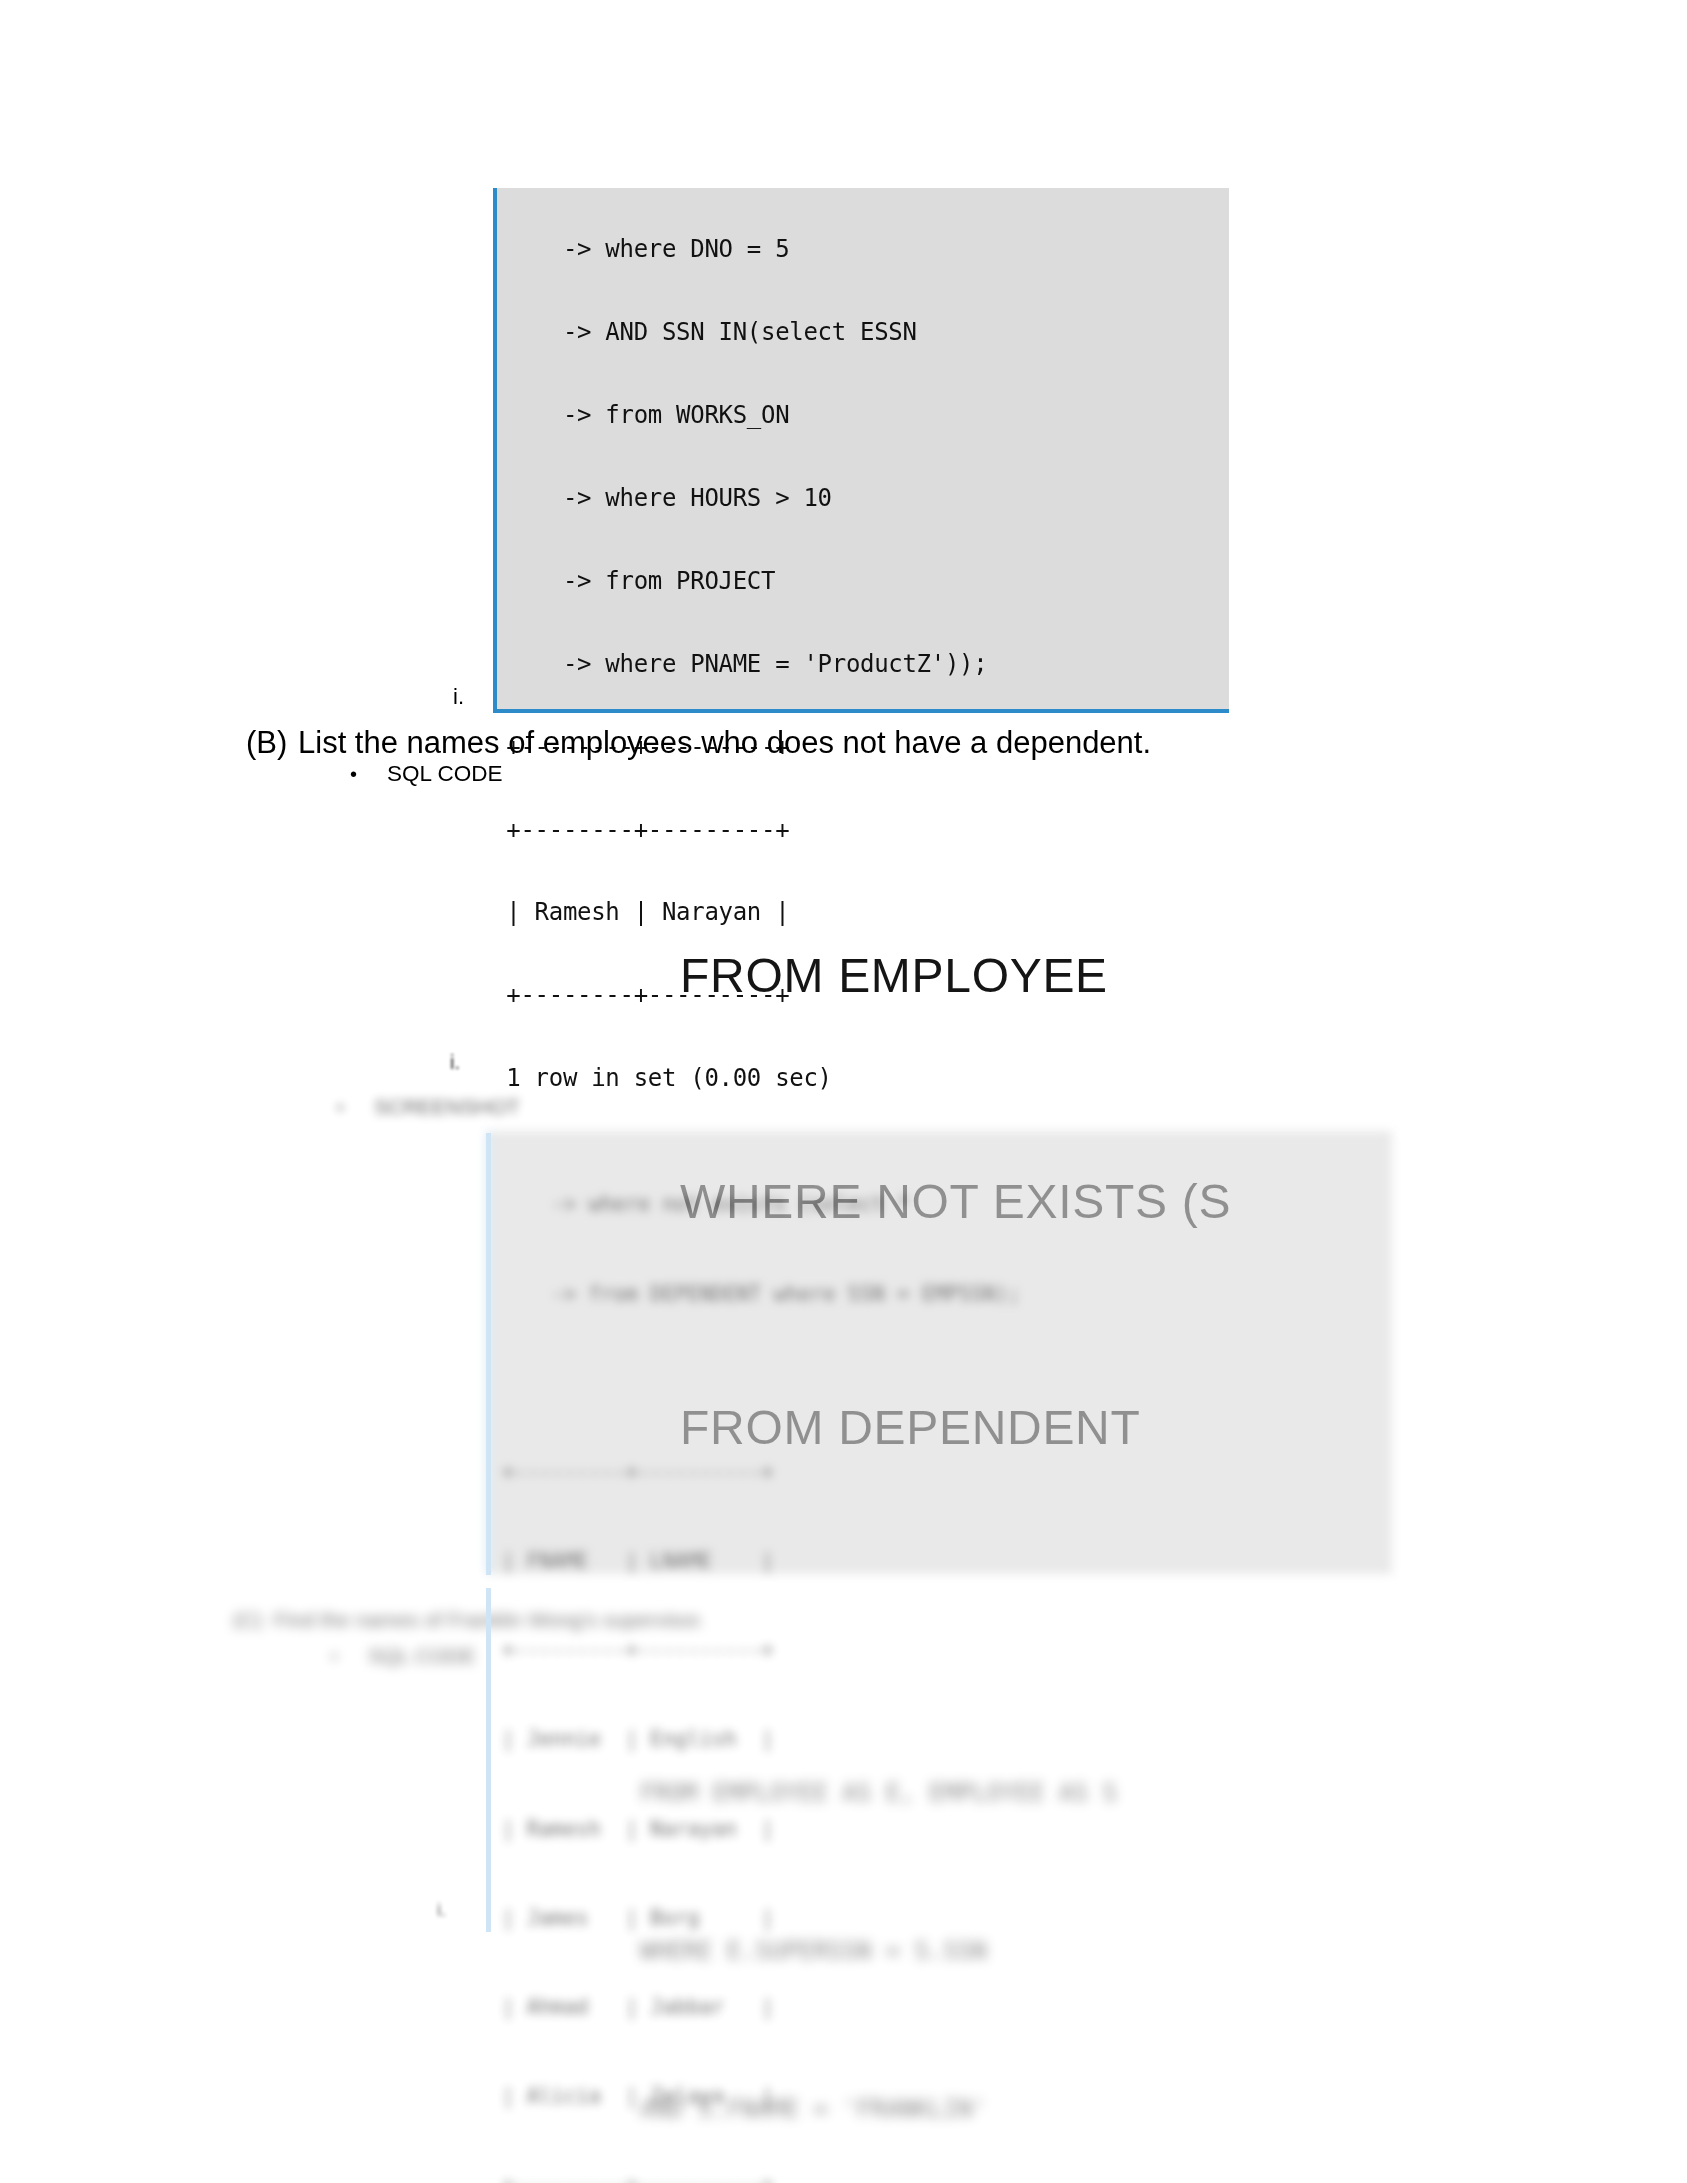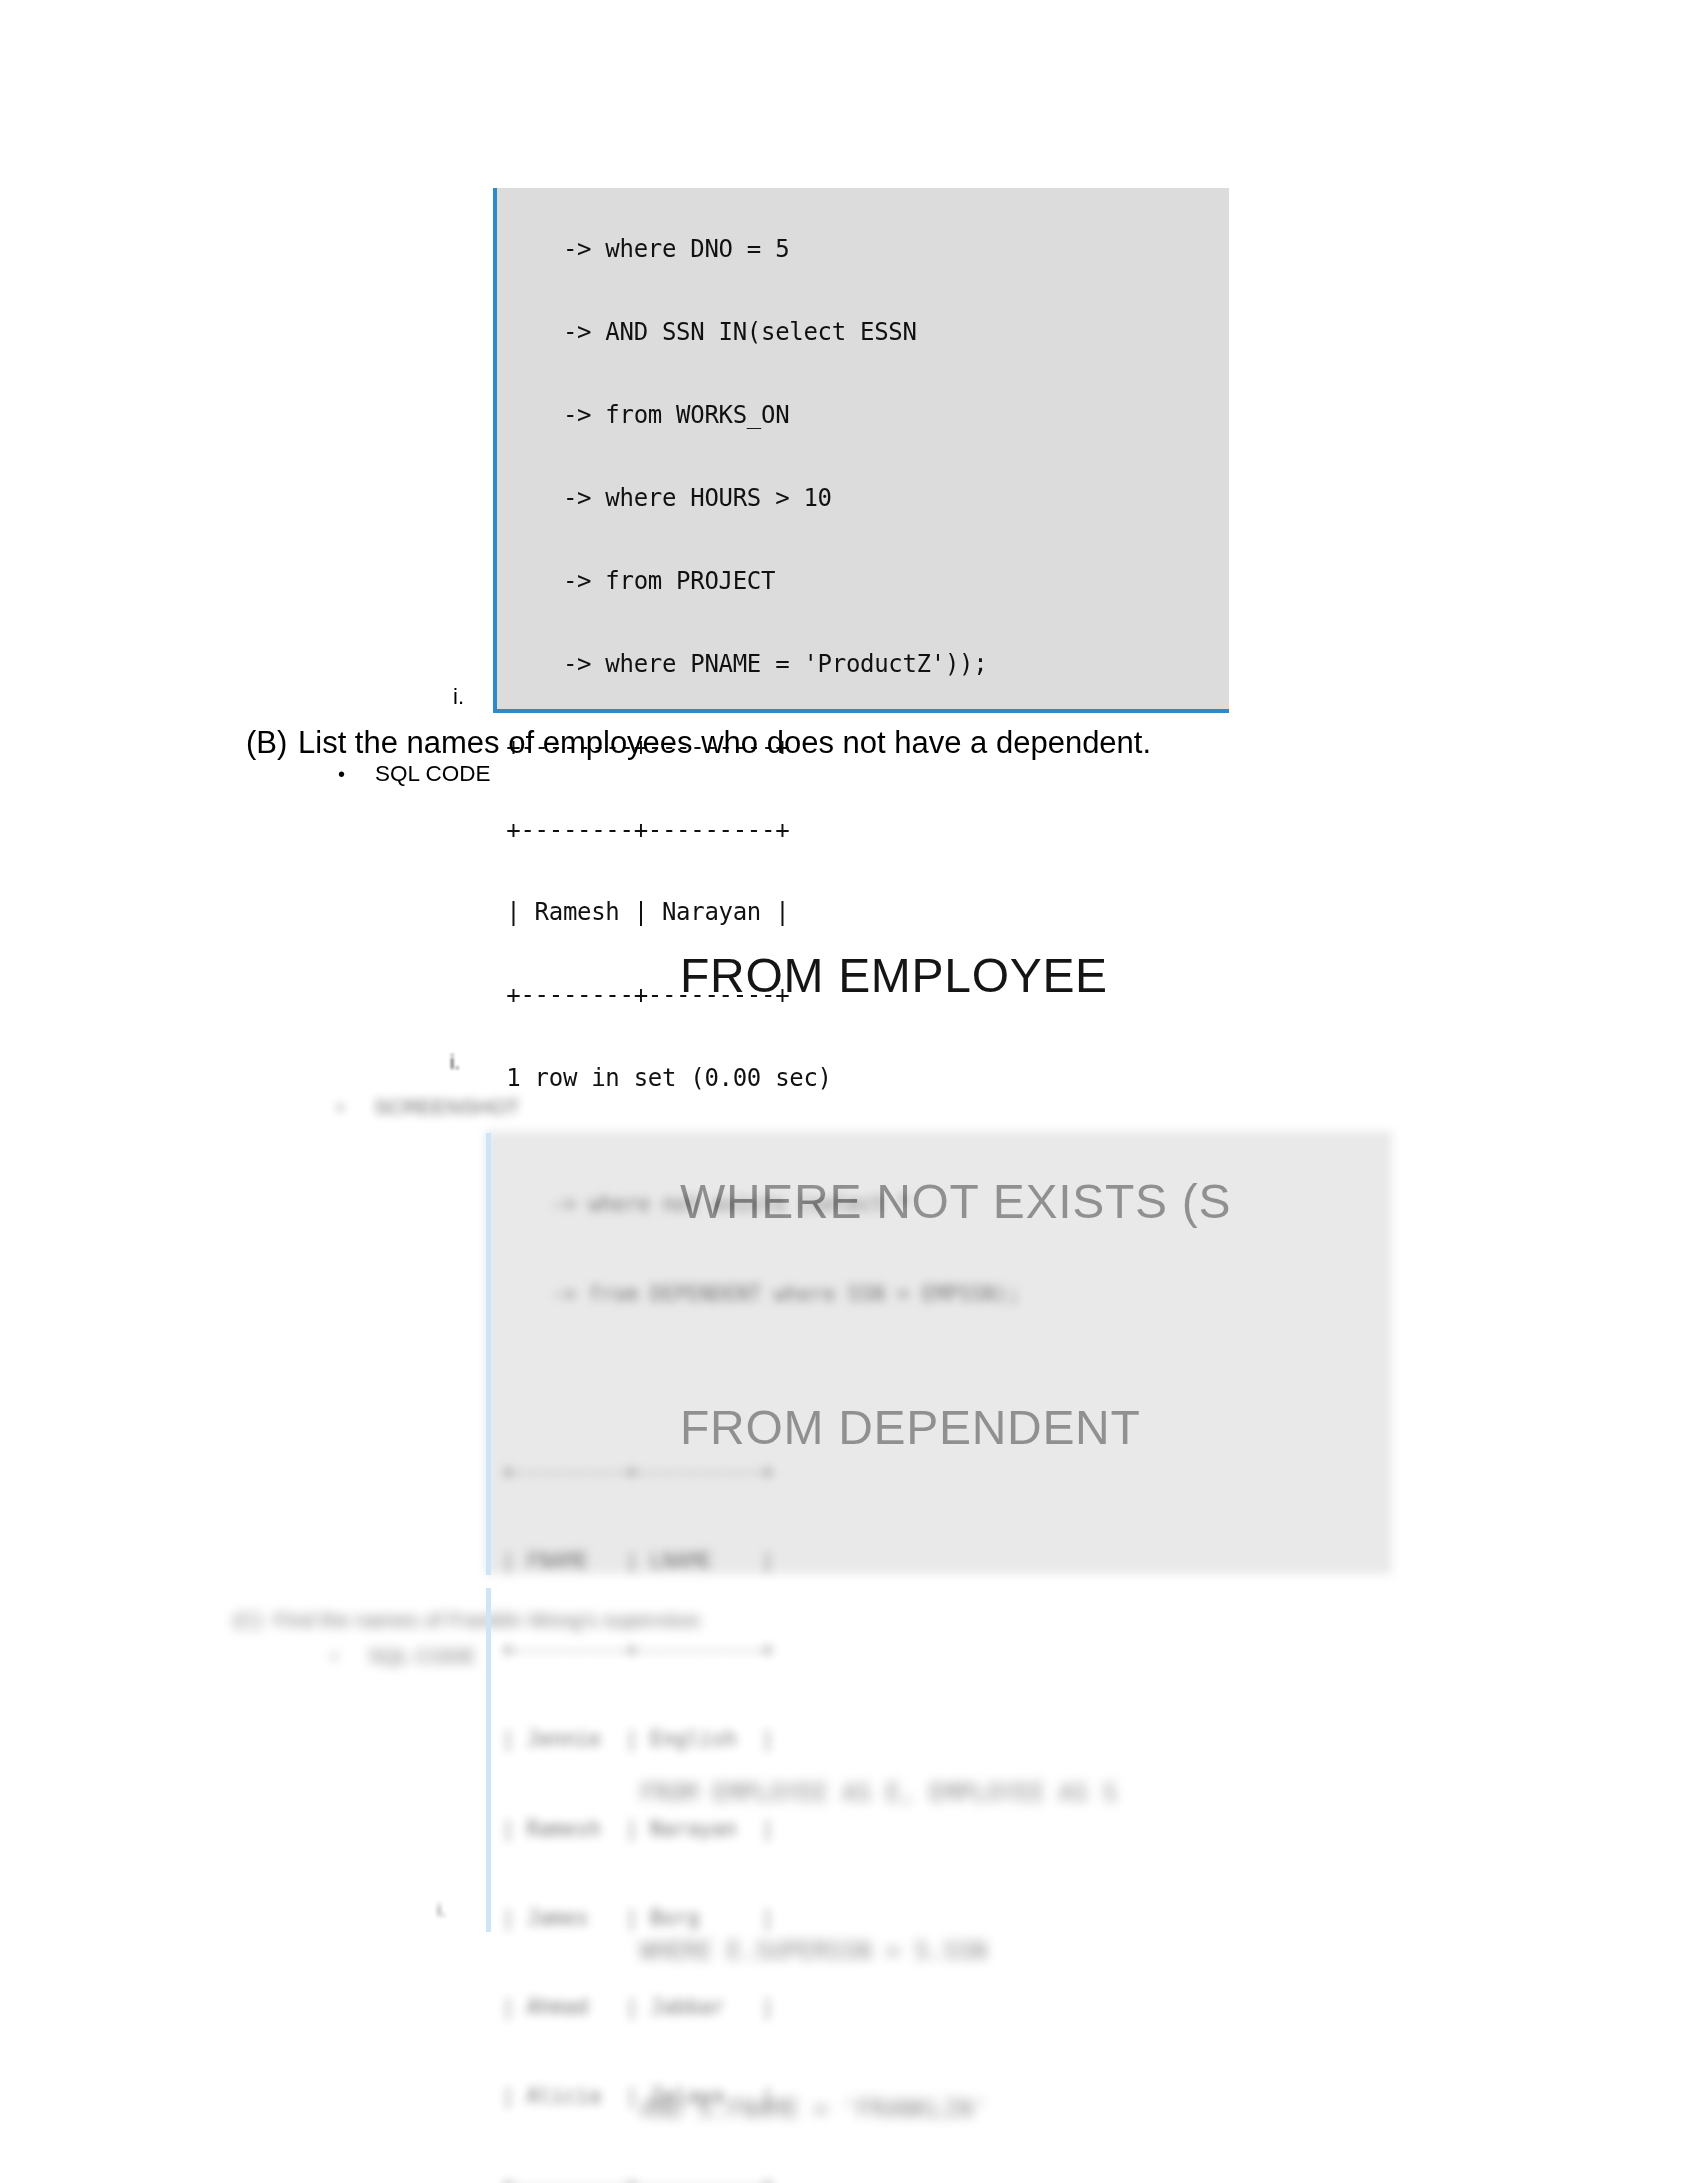--- a/index.html
+++ b/index.html
@@ -70,21 +70,21 @@
     font-size: 22px;
   }
   #q-b {
     left: 246px;
     top: 725px;
     font-size: 31px;
   }
   #q-b .lbl { display: inline-block; width: 52px; }
 
   #bullet-sql-1 {
-    left: 338px;
+    left: 350px;
     top: 761px;
     font-size: 22.5px;
   }
   #bullet-sql-1 .dot {
     display: inline-block;
     width: 37px;
     font-size: 20px;
   }
 
   

